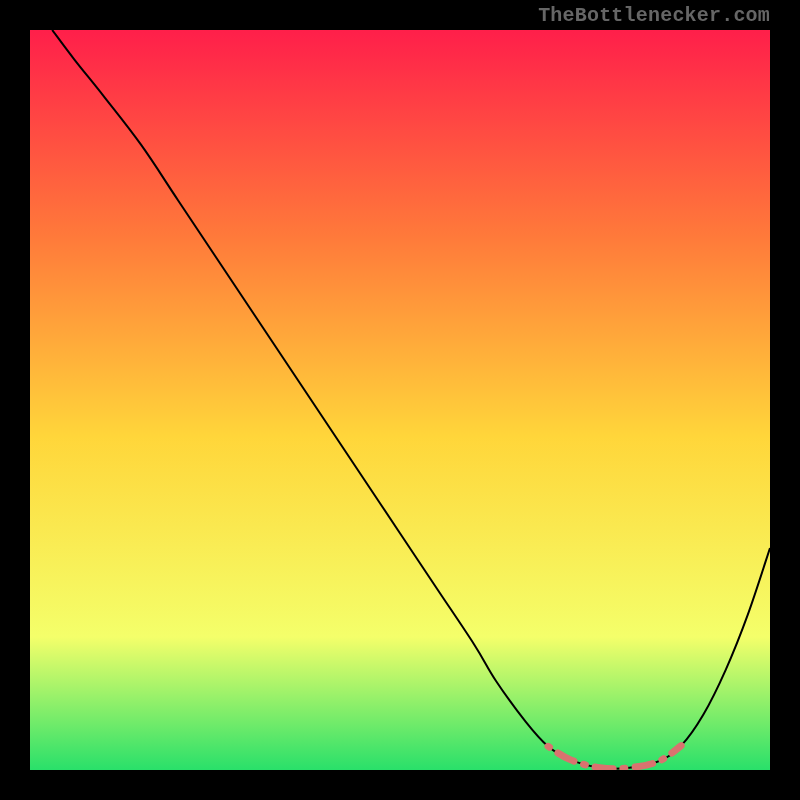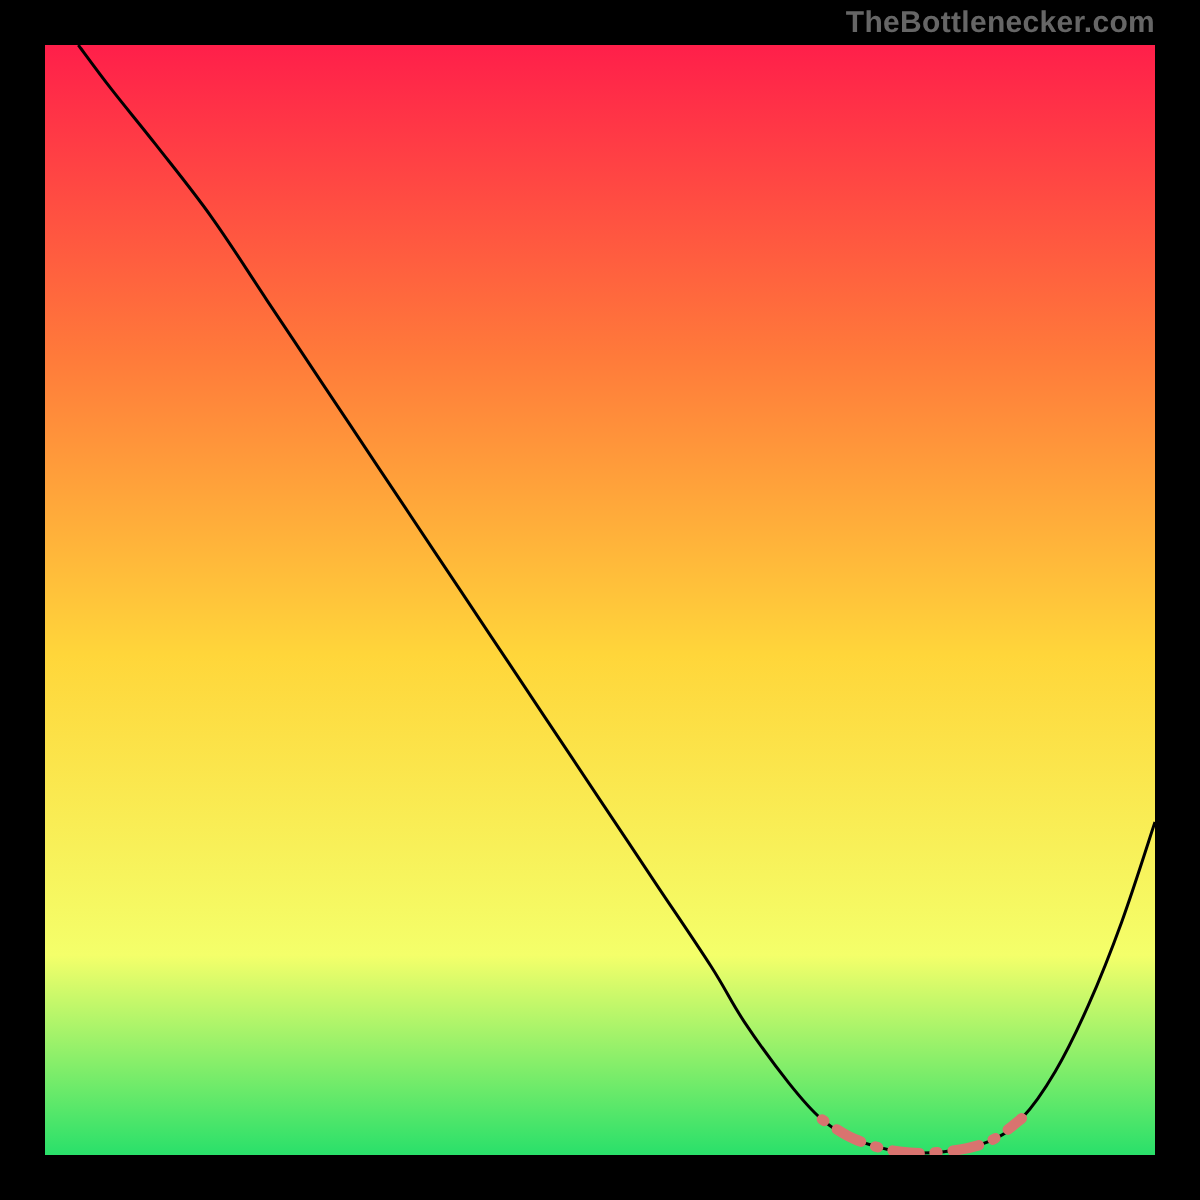--- a/index.html
+++ b/index.html
@@ -9,20 +9,21 @@
     height: 800px;
     background: #000;
     font-family: Arial, Helvetica, sans-serif;
     overflow: hidden;
   }
   .frame {
     position: relative;
     width: 780px;
     height: 800px;
     background: #000;
+    font-family: Liberation Mono, monospace;
   }
   .watermark {
     position: absolute;
     top: 4px;
     right: 10px;
     color: #666;
     font-size: 20px;
     font-weight: 600;
     letter-spacing: 0.2px;
     user-select: none;

